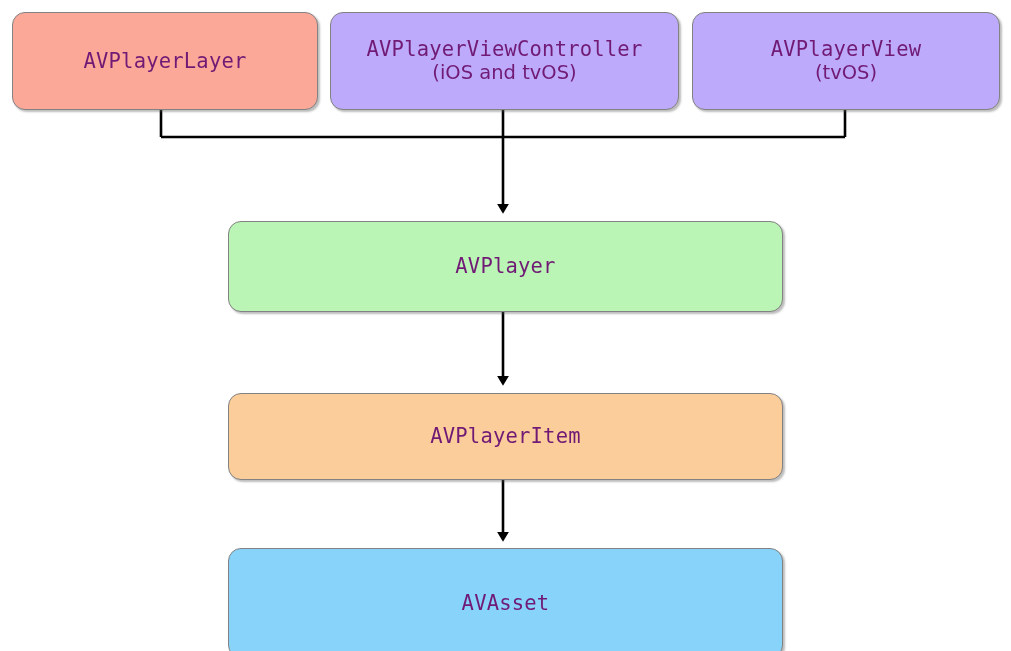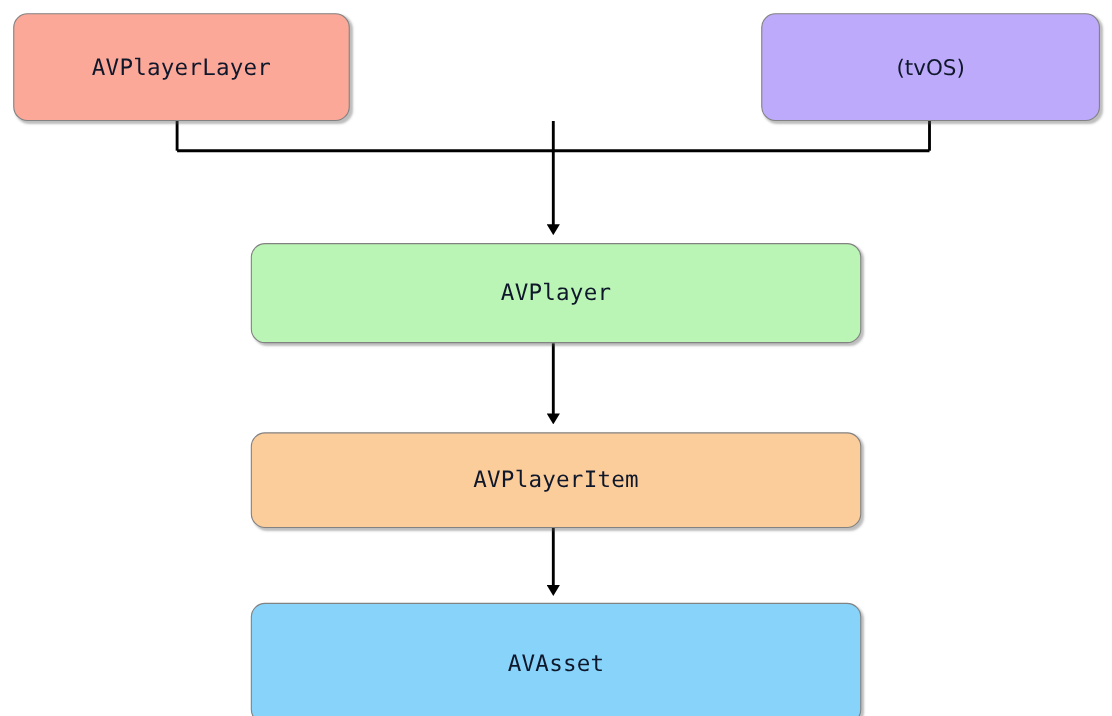--- a/index.html
+++ b/index.html
@@ -18,21 +18,21 @@
   .node {
     position: absolute;
     box-sizing: border-box;
     border: 1.4px solid #828282;
     border-radius: 13px;
     display: flex;
     flex-direction: column;
     align-items: center;
     justify-content: center;
     box-shadow: 2px 2px 2px rgba(90, 90, 90, 0.40);
-    color: #0f172a;
+    color: #701a75;
     text-align: center;
     line-height: 1.12;
   }
   .node-name {
     font-family: "DejaVu Sans Mono", "Liberation Mono", monospace;
     font-size: 20.5px;
     letter-spacing: 0.2px;
     white-space: nowrap;
   }
   .node-sub {
@@ -80,22 +80,27 @@
 
     <path d="M503,312 L503,377" stroke="#000000" stroke-width="2.6" fill="none" marker-end="url(#arrowhead)"></path>
 
     <path d="M503,480 L503,533" stroke="#000000" stroke-width="2.6" fill="none" marker-end="url(#arrowhead)"></path>
   </svg>
 
   <div class="node" id="node-avplayerlayer">
     <div class="node-name">AVPlayerLayer</div>
   </div>
 
+  <div class="node" id="node-avplayerviewcontroller">
+    <div class="node-name">AVPlayerViewController</div>
+    <div class="node-sub">(iOS and tvOS)</div>
+  </div>
 
   <div class="node" id="node-avplayerview">
+    <div class="node-name">AVPlayerView</div>
     <div class="node-sub">(tvOS)</div>
   </div>
 
   <div class="node" id="node-avplayeritem">
     <div class="node-name">AVPlayerItem</div>
   </div>
 
   <div class="node" id="node-avplayer">
     <div class="node-name">AVPlayer</div>
   </div>

